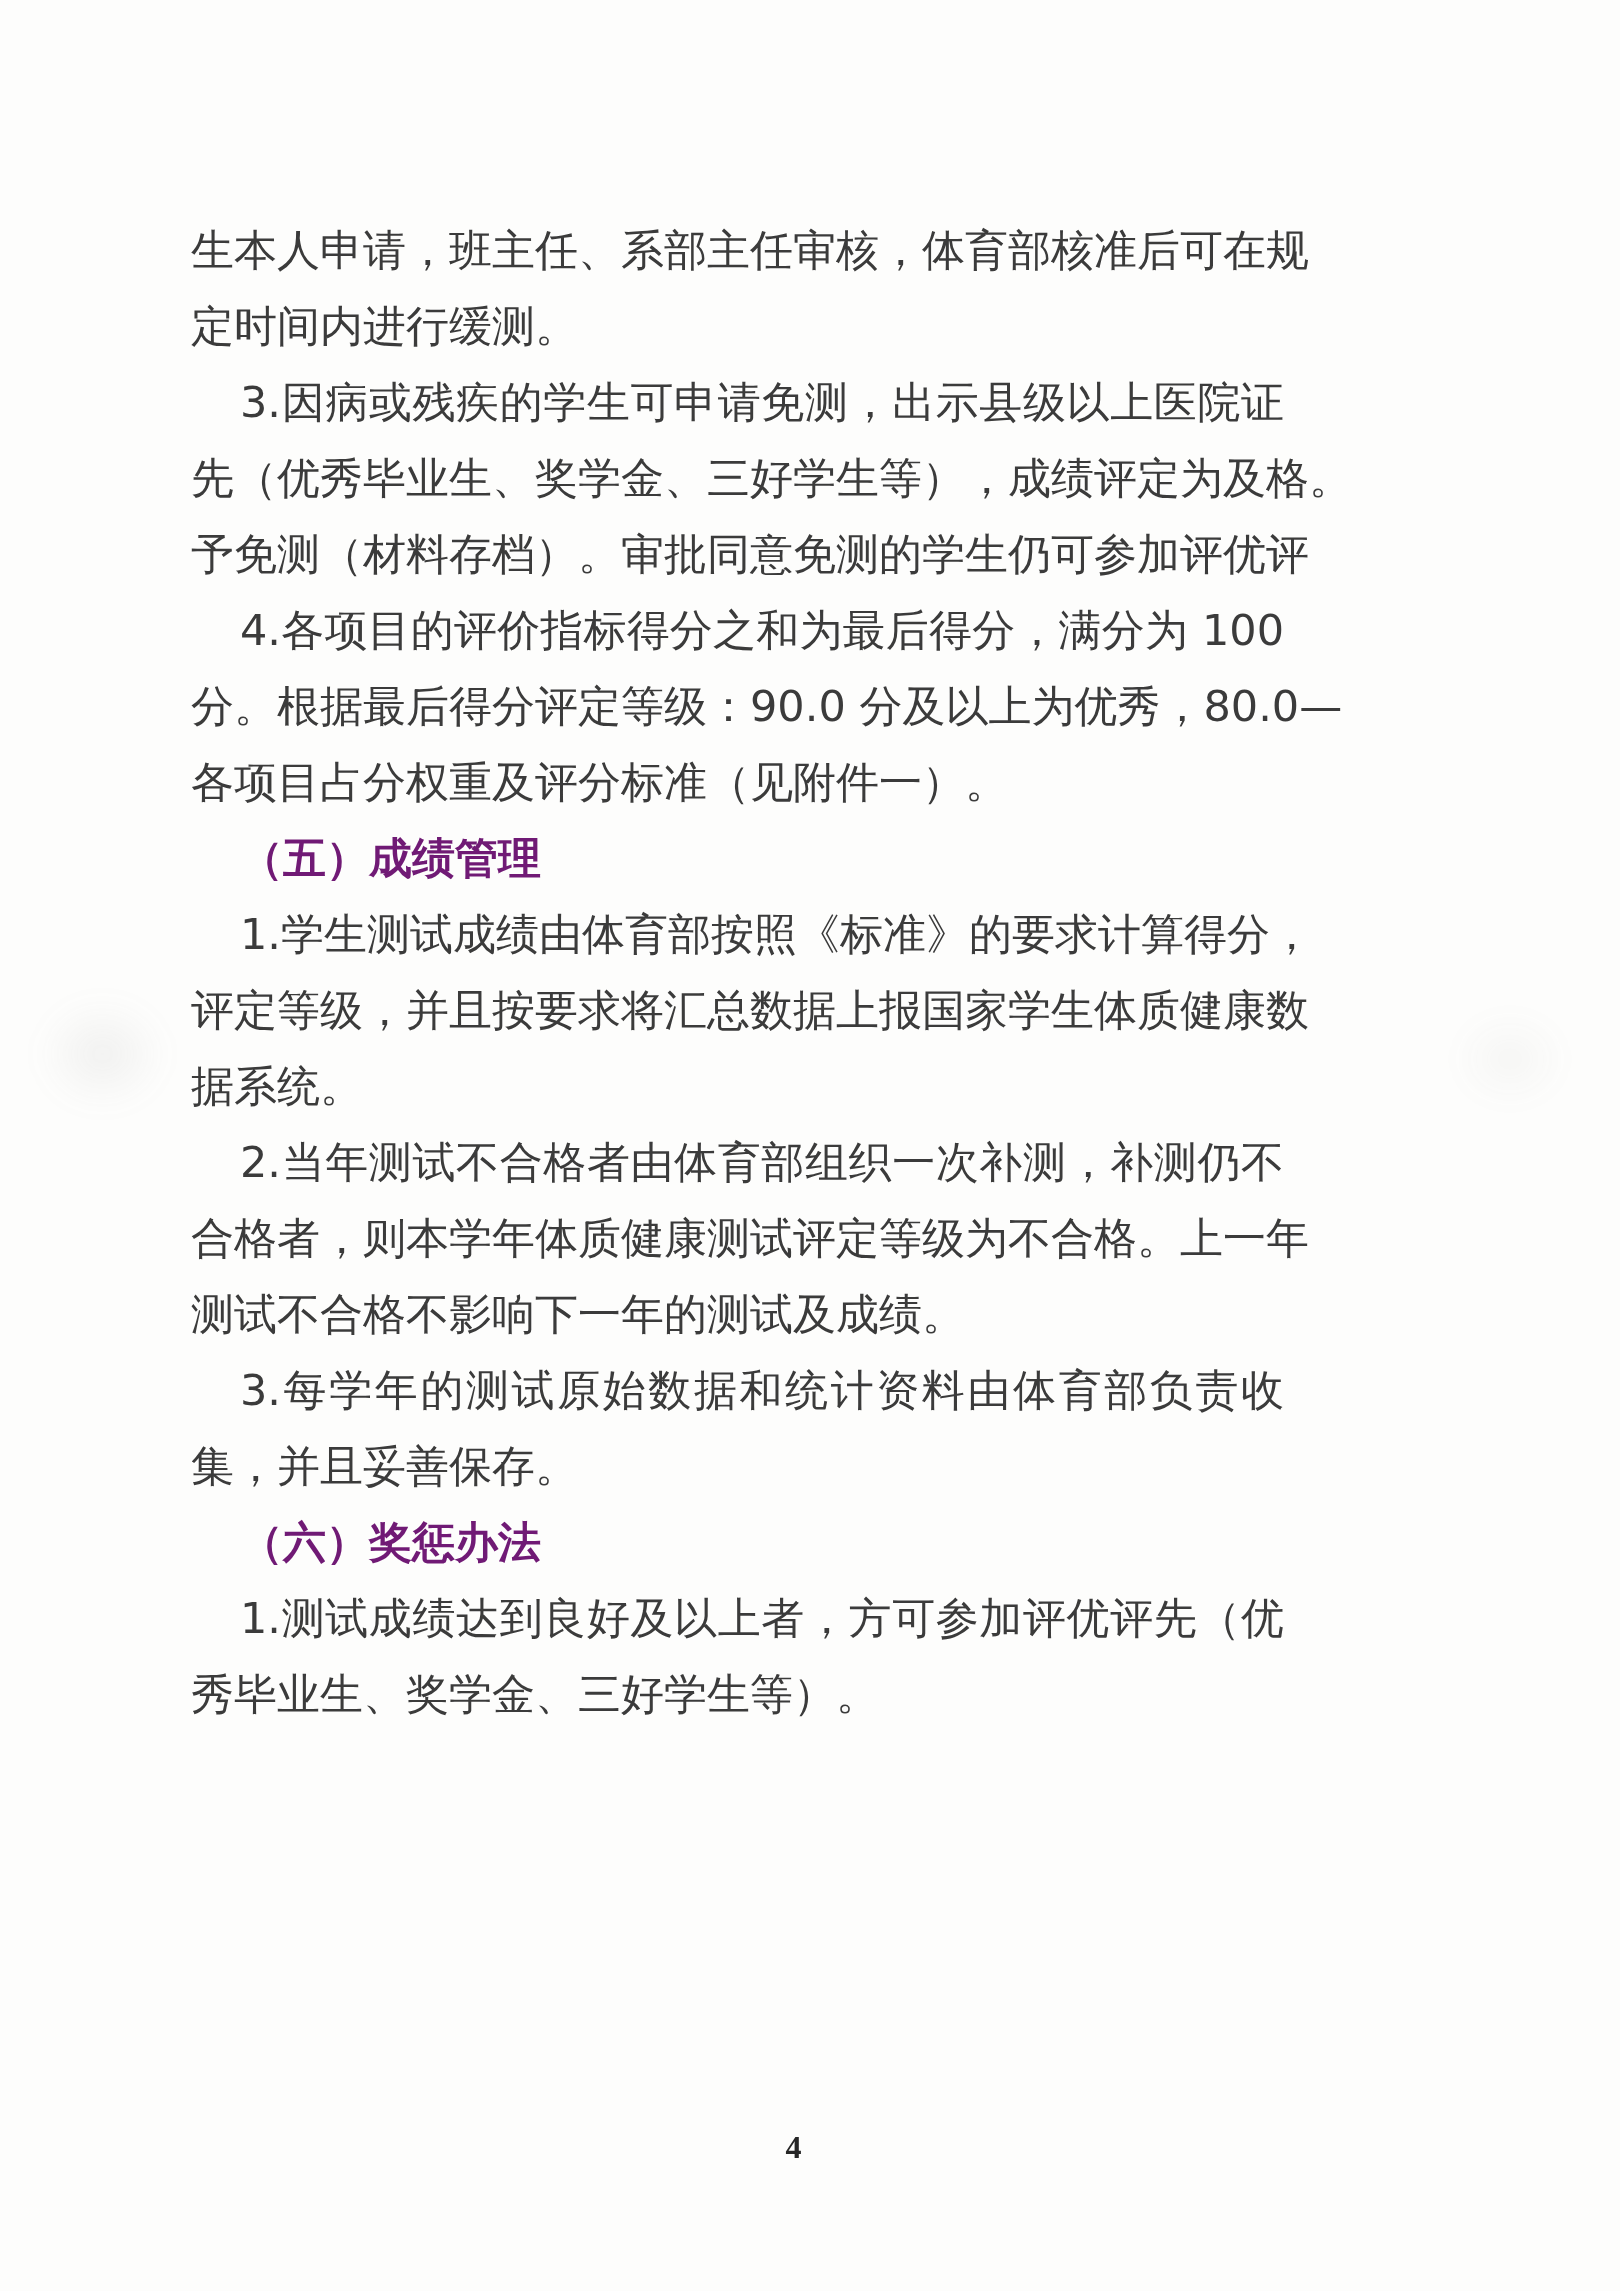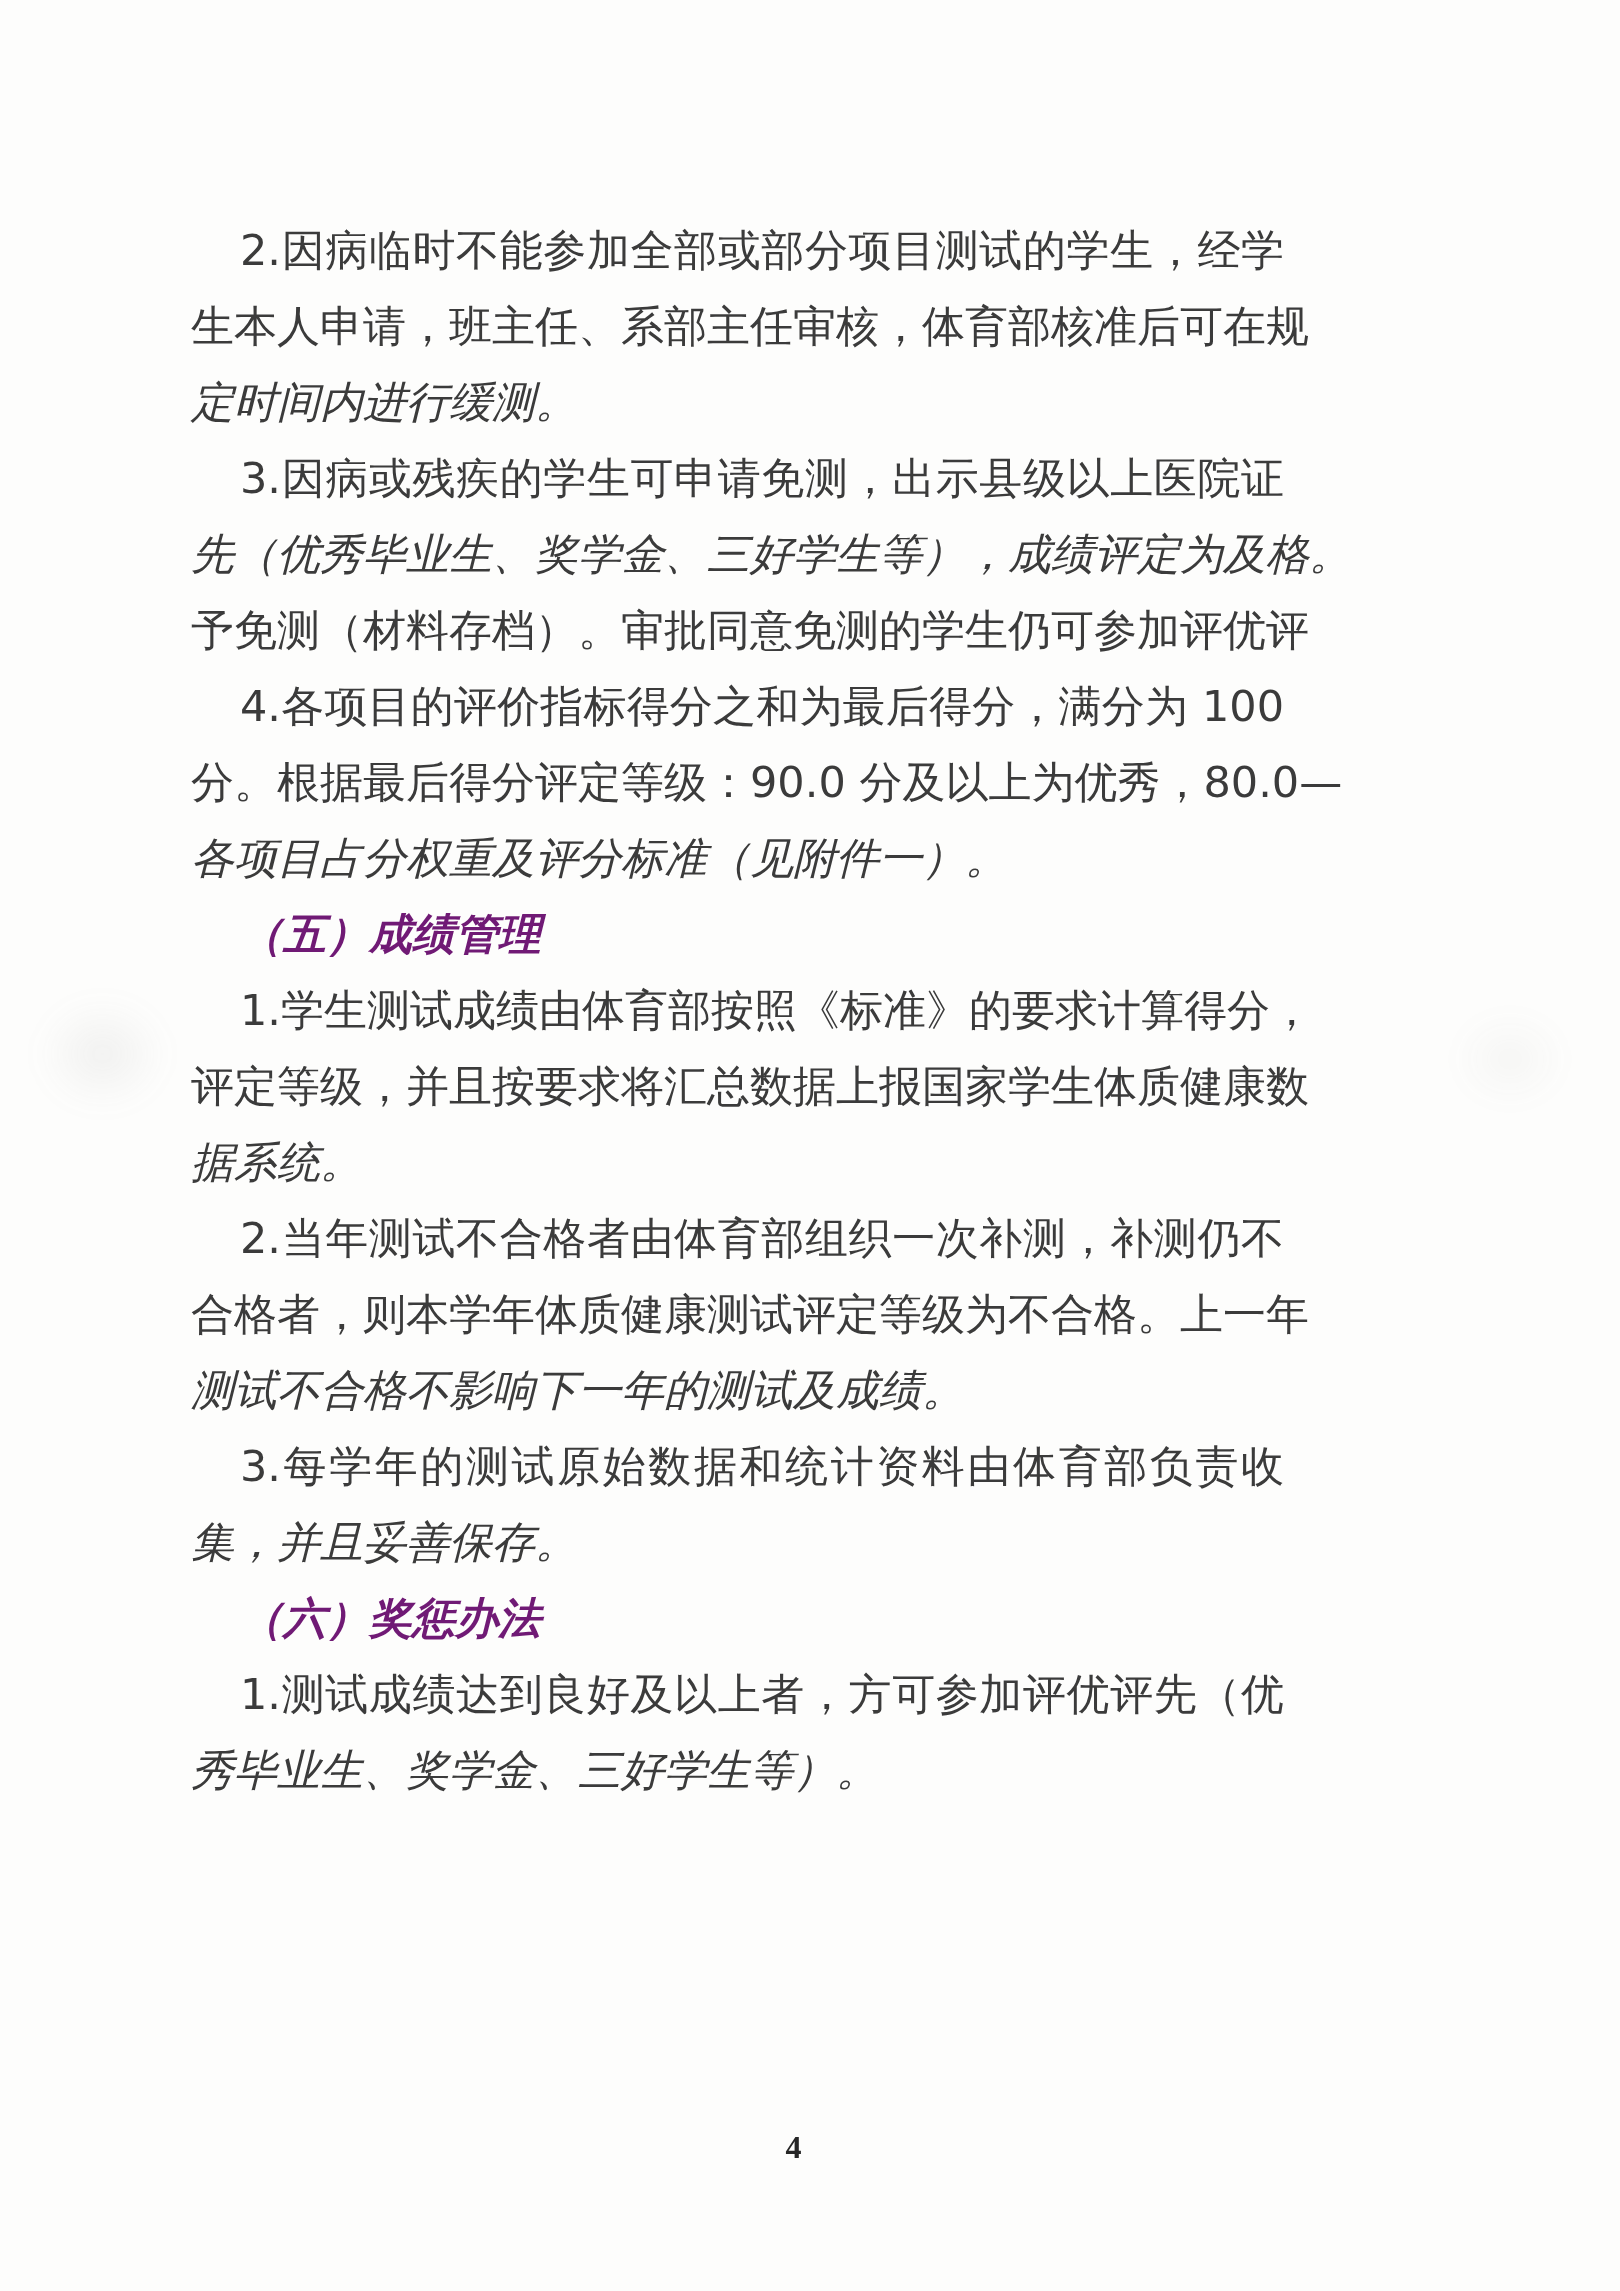--- a/index.html
+++ b/index.html
@@ -22,21 +22,20 @@
   .line {
     height:76px;
     text-align:justify;
     text-align-last:justify;
     white-space:nowrap;
     overflow:visible;
   }
   .line.final {
     text-align:left;
     text-align-last:left;
-    font-style:italic;
   }
   .line.indent { text-indent:49px; }
   .line.heading {
     font-weight:700;
     color:#701a75;
   }
   .footer {
     position:absolute;
     left:774px; top:2129px;
     width:39px;
@@ -57,21 +56,20 @@
   .smudge.s1 { left:39px;  top:1000px; width:127px; height:108px; }
   .smudge.s2 { left:1451px; top:1010px; width:118px; height:98px; opacity:.6; }
 </style>
 </head>
 <body>
 
 <div class="page">
   <div class="smudge s1"></div>
   <div class="smudge s2"></div>
   <div class="content" id="content">
-      <div class="line indent">2.因病临时不能参加全部或部分项目测试的学生，经学</div>
       <div class="line">生本人申请，班主任、系部主任审核，体育部核准后可在规</div>
       <div class="line final">定时间内进行缓测。</div>
       <div class="line indent">3.因病或残疾的学生可申请免测，出示县级以上医院证</div>
       <div class="line final">先（优秀毕业生、奖学金、三好学生等），成绩评定为及格。</div>
       <div class="line">予免测（材料存档）。审批同意免测的学生仍可参加评优评</div>
       <div class="line indent">4.各项目的评价指标得分之和为最后得分，满分为 100</div>
       <div class="line">分。根据最后得分评定等级：90.0 分及以上为优秀，80.0—</div>
       <div class="line final">各项目占分权重及评分标准（见附件一）。</div>
       <div class="line indent final heading">（五）成绩管理</div>
       <div class="line indent">1.学生测试成绩由体育部按照《标准》的要求计算得分，</div>

